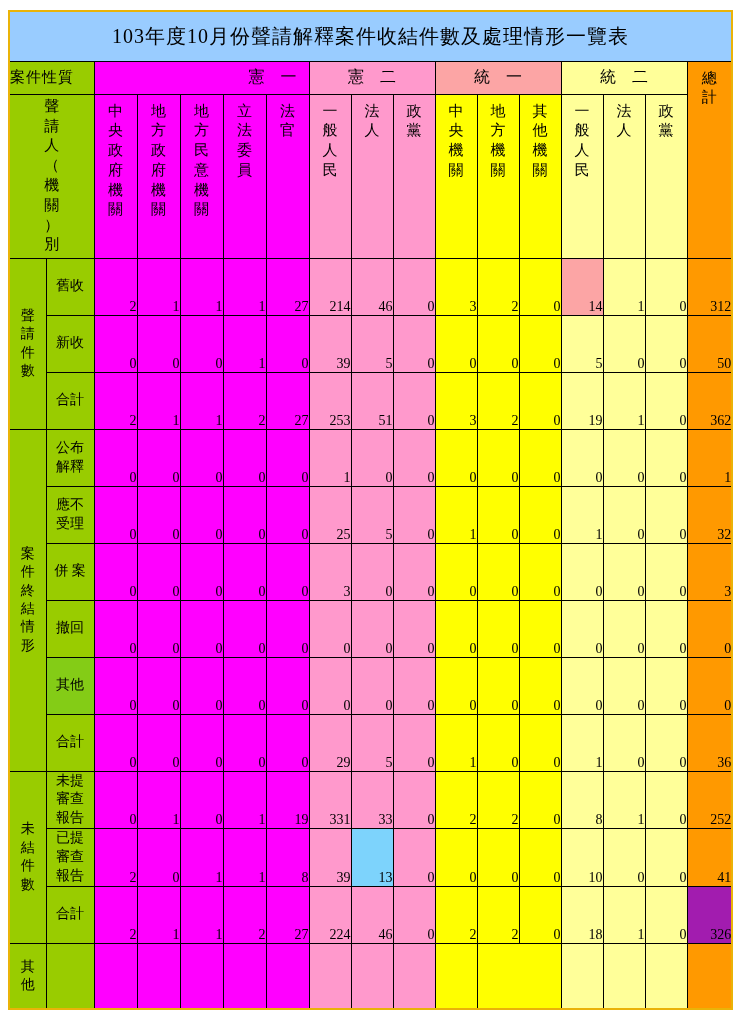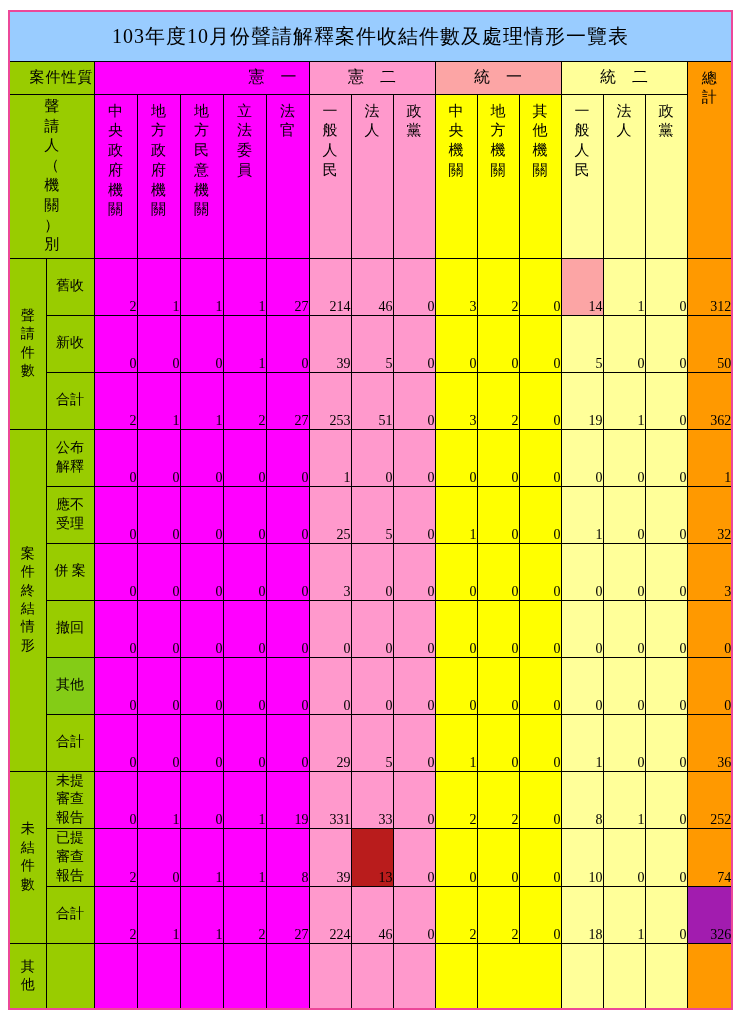--- a/index.html
+++ b/index.html
@@ -14,41 +14,41 @@
     width: 738px;
     height: 1024px;
     box-sizing: border-box;
     padding: 10px 8px 0 8px;
     background: #fff;
   }
   table.report {
     border-collapse: collapse;
     table-layout: fixed;
     width: 722px;
-    border: 2px solid #ec4899;
+    border: 2px solid #eab308;
   }
   table.report td {
     border: 1px solid #000;
     padding: 0;
     overflow: hidden;
   }
   tr.r-title  { height: 50px; }
   tr.r-h1     { height: 33px; }
   tr.r-h2     { height: 164px; }
   tr.r-data   { height: 57px; }
   tr.r-bottom { height: 66px; }
 
   td.title-cell {
     text-align: center;
     vertical-align: middle;
     font-size: 20px;
     letter-spacing: 1px;
   }
   td.corner-cell {
-    text-align: right;
+    text-align: left;
     vertical-align: middle;
     font-size: 15px;
     letter-spacing: 1px;
   }
   td.group-hdr {
     text-align: center;
     vertical-align: middle;
     font-size: 16px;
   }
   td.group-hdr.g-right {
@@ -462,29 +462,29 @@
         <tr class="r-data">
           <td class="rowlabel-cell" style="background:#99CC00">已提
 審查
 報告</td>
           <td class="num-cell" style="background:#FF00FF">2</td>
           <td class="num-cell" style="background:#FF00FF">0</td>
           <td class="num-cell" style="background:#FF00FF">1</td>
           <td class="num-cell" style="background:#FF00FF">1</td>
           <td class="num-cell" style="background:#FF00FF">8</td>
           <td class="num-cell" style="background:#FF99CC">39</td>
-          <td class="num-cell" style="background:#b91c1c">13</td>
+          <td class="num-cell" style="background:#7dd3fc">13</td>
           <td class="num-cell" style="background:#FF99CC">0</td>
           <td class="num-cell" style="background:#FFFF00">0</td>
           <td class="num-cell" style="background:#FFFF00">0</td>
           <td class="num-cell" style="background:#FFFF00">0</td>
           <td class="num-cell" style="background:#FFFF99">10</td>
           <td class="num-cell" style="background:#FFFF99">0</td>
           <td class="num-cell" style="background:#FFFF99">0</td>
-          <td class="total-num-cell" style="background:#FF9900">74</td>
+          <td class="total-num-cell" style="background:#FF9900">41</td>
         </tr>
         <tr class="r-data">
           <td class="rowlabel-cell" style="background:#99CC00">合計</td>
           <td class="num-cell" style="background:#FF00FF">2</td>
           <td class="num-cell" style="background:#FF00FF">1</td>
           <td class="num-cell" style="background:#FF00FF">1</td>
           <td class="num-cell" style="background:#FF00FF">2</td>
           <td class="num-cell" style="background:#FF00FF">27</td>
           <td class="num-cell" style="background:#FF99CC">224</td>
           <td class="num-cell" style="background:#FF99CC">46</td>

